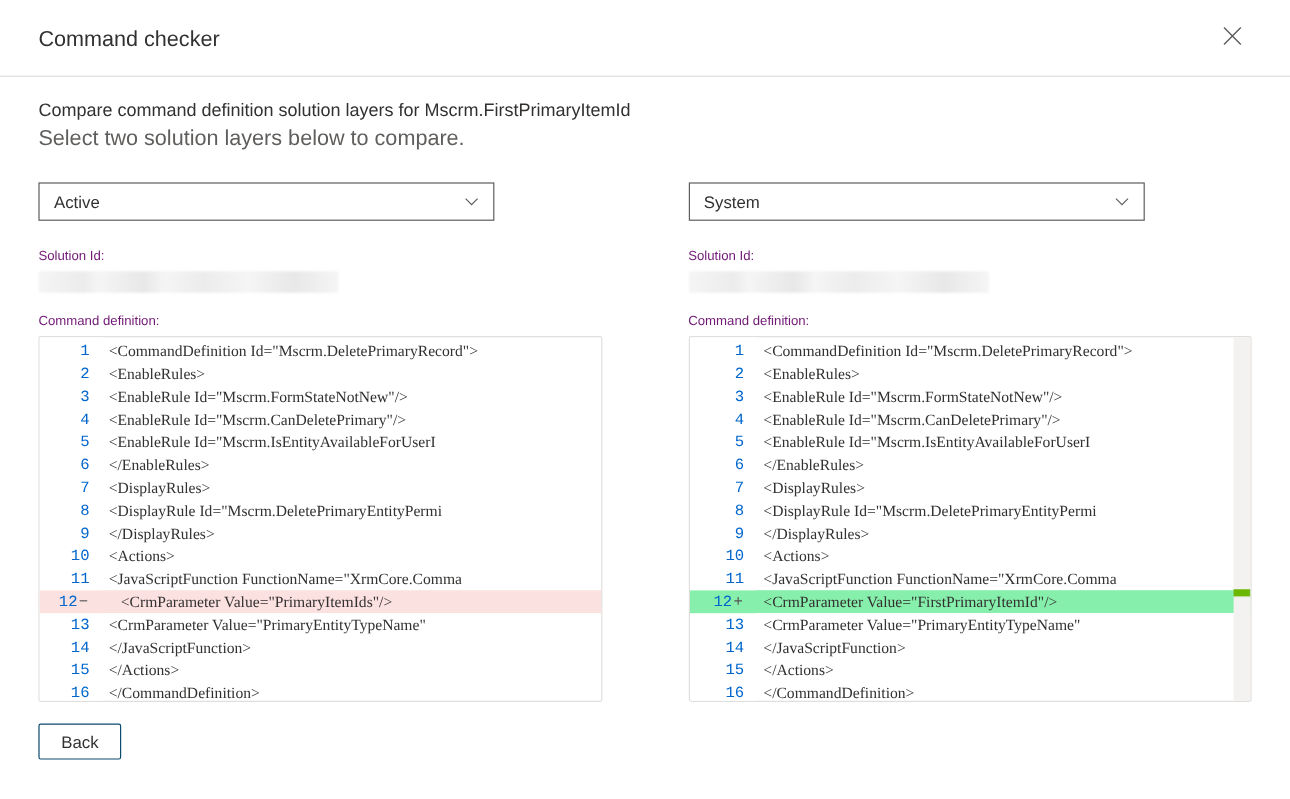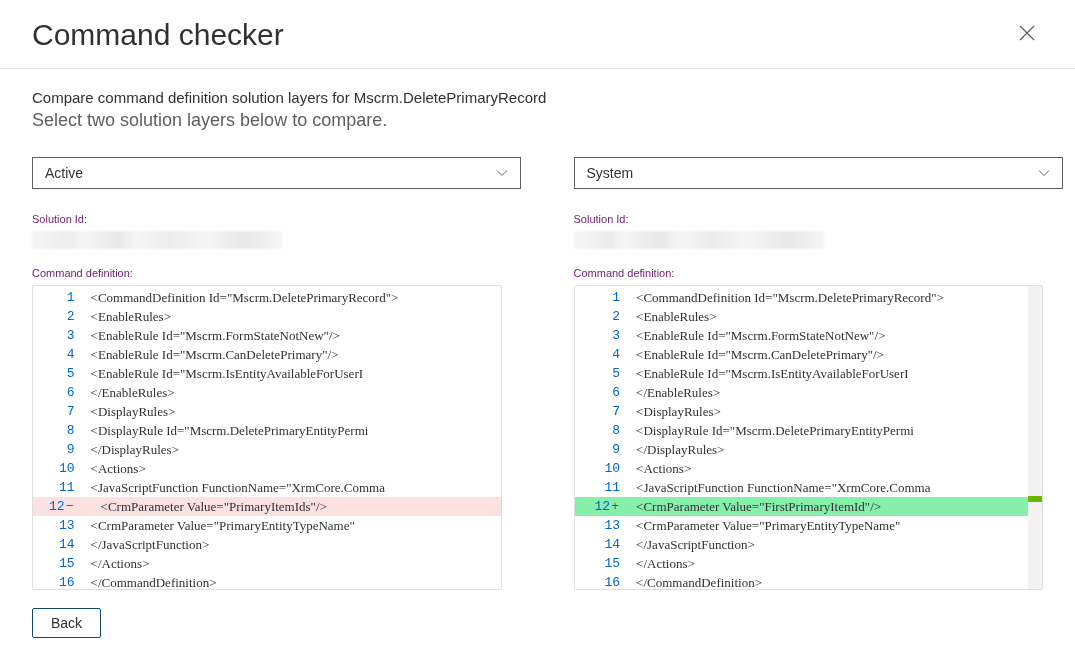--- a/index.html
+++ b/index.html
@@ -17,21 +17,21 @@
       overflow: hidden;
     }
     .header {
       display: flex;
       justify-content: space-between;
       align-items: center;
       padding: 18px 32px 16px 32px;
       border-bottom: 1px solid #e1dfdd;
     }
     .header-title {
-      font-size: 30px;
+      font-size: 18px;
       font-weight: 400;
       color: #323130;
     }
     .close-btn {
       font-size: 18px;
       cursor: pointer;
       color: #605e5c;
       background: none;
       border: none;
       padding: 4px 8px;
@@ -51,21 +51,21 @@
     }
     .compare-grid {
       display: flex;
       gap: 72px;
     }
     .compare-col {
       flex: 1;
       min-width: 0;
     }
     .dropdown {
-      width: 489px;
+      width: 380px;
       border: 1px solid #605e5c;
       padding: 7px 12px;
       display: flex;
       justify-content: space-between;
       align-items: center;
       cursor: pointer;
       background: #fff;
       margin-bottom: 24px;
     }
     .dropdown-value {
@@ -175,21 +175,21 @@
 <div class="header">
   <div class="header-title">Command checker</div>
   <button class="close-btn">
     <svg width="16" height="16" viewBox="0 0 16 16">
         <path d="M1 1 L15 15 M15 1 L1 15" stroke="#605e5c" stroke-width="1.2" fill="none"></path>
       </svg>
   </button>
 </div>
 
 <div class="content">
-  <div class="subtitle">Compare command definition solution layers for Mscrm.DeletePrimaryRecord</div>
+  <div class="subtitle">Compare command definition solution layers for Mscrm.FirstPrimaryItemId</div>
   <div class="instruction">Select two solution layers below to compare.</div>
 
   <div class="compare-grid">
 
     <div class="compare-col">
       <div class="dropdown">
         <span class="dropdown-value">Active</span>
         <svg class="chevron" viewBox="0 0 12 12">
             <path d="M1 3.5 L6 8.5 L11 3.5" stroke="#605e5c" stroke-width="1" fill="none"></path>
           </svg>

